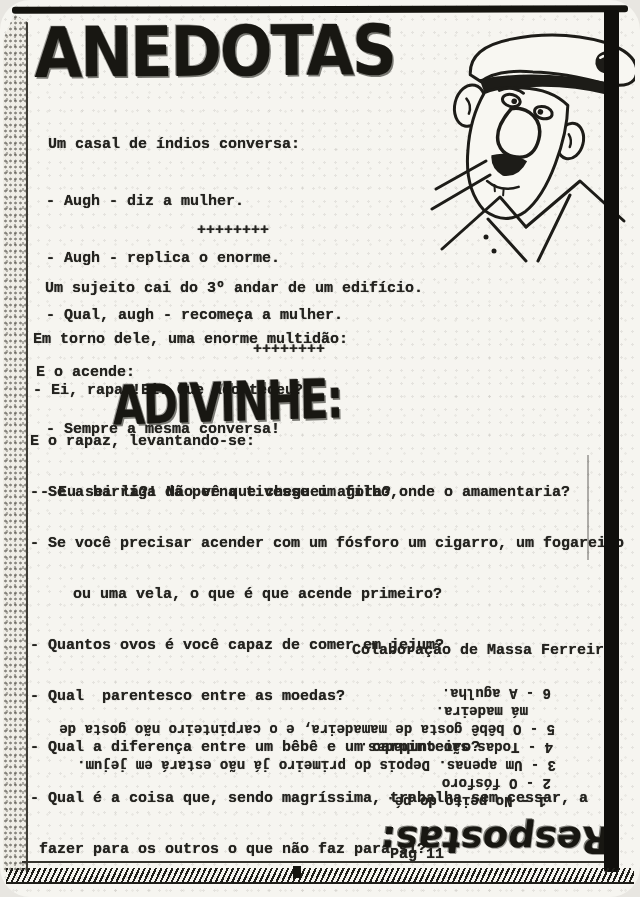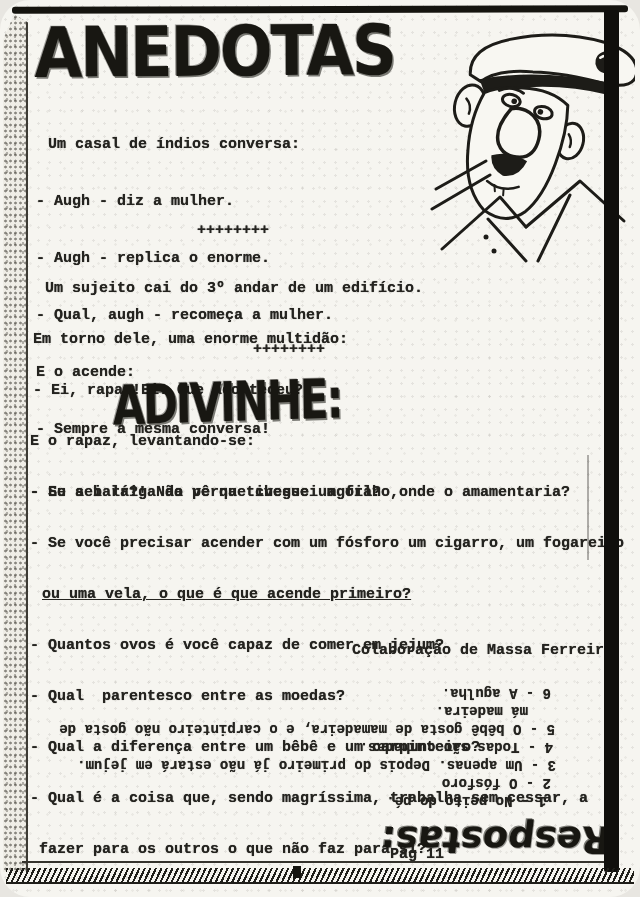--- a/index.html
+++ b/index.html
@@ -59,22 +59,22 @@
   .sep2{left:253px;top:341px;}
   .riddles{left:12px;top:450px;font-size:15px;line-height:17px;}
   .credit{left:352px;top:642px;font-size:15px;}
   .answers{
     position:absolute;right:84px;top:684px;width:560px;z-index:1;
     transform:rotate(180deg);font-size:14px;line-height:18px;
   }
   .answers .type-line{position:relative;font-weight:bold;white-space:pre;
     text-shadow:0 0 .7px rgba(36,35,31,.85);}
   .pag{left:390px;top:846px;font-size:15px;border-bottom:2px solid #24231f;padding-bottom:19px;}
-  .m12{margin-left:12px;} .m10{} .m15{margin-left:15px;}
-  .m3{margin-left:3px;} .i49{margin-left:30px;text-decoration:underline;} .i42{margin-left:27px;}
+  .m12{margin-left:12px;} .m10{margin-left:10px;} .m15{margin-left:15px;}
+  .m3{margin-left:3px;} .i49{margin-left:61px;} .i42{margin-left:27px;}
   .a10{margin-left:10px;} .a5{margin-left:5px;} .a0{margin-left:0;}
   .a3{margin-left:3px;} .a1{margin-left:1px;} .a28{margin-left:28px;}
   
   .cartoon{position:absolute;left:430px;top:12px;width:205px;height:252px;z-index:2;}
 </style>
 </head>
 <body>
 
 <div class="page">
 

